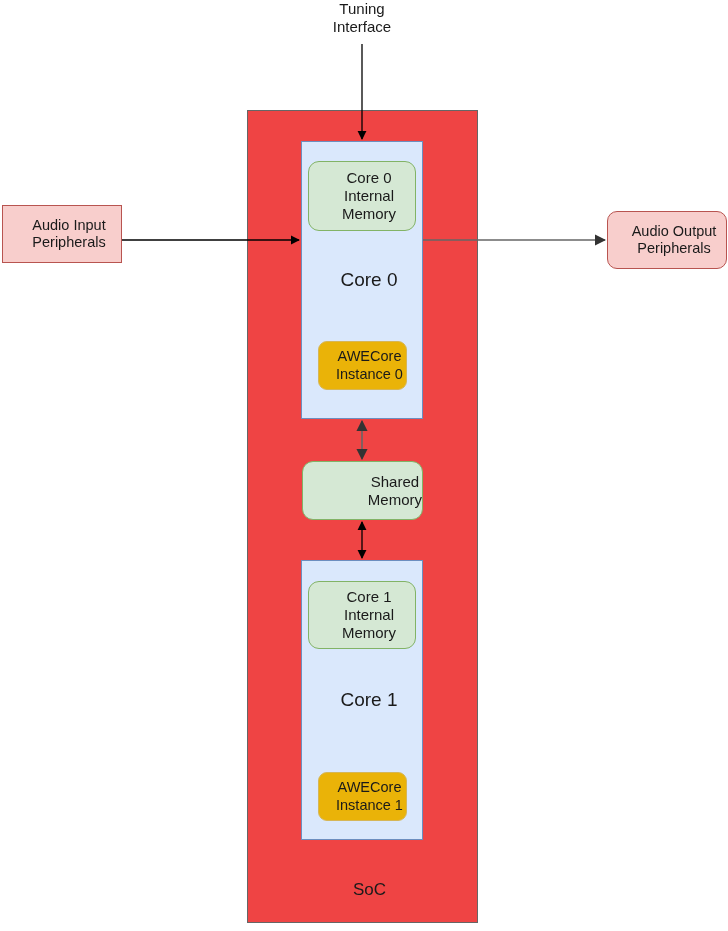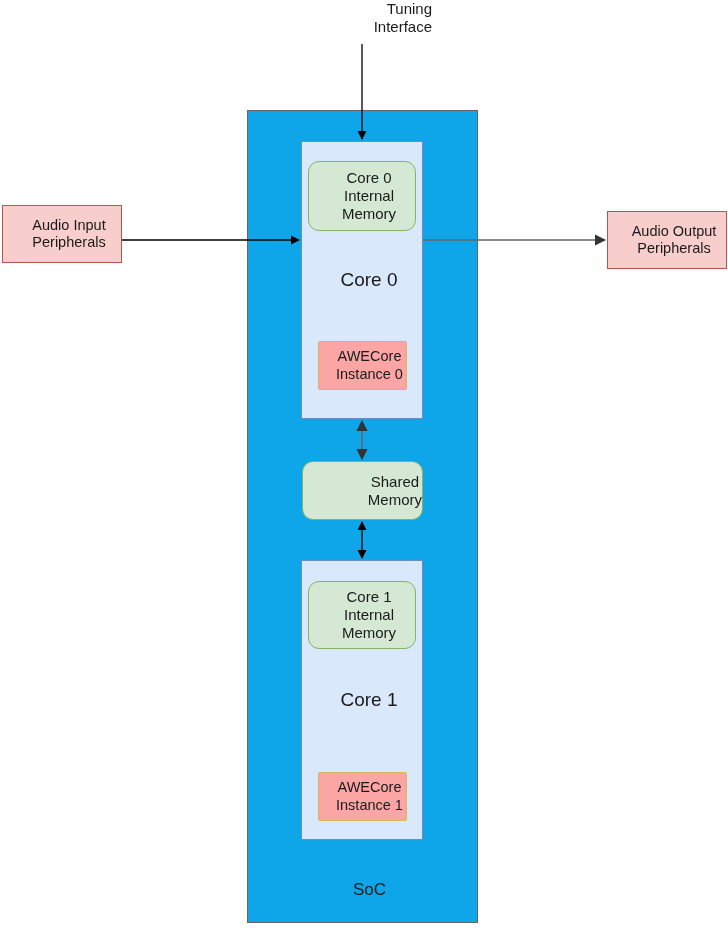--- a/index.html
+++ b/index.html
@@ -33,21 +33,21 @@
     display: block;
     white-space: pre-line;
   }
 
   
   #soc-container {
     left: 247px;
     top: 110px;
     width: 231px;
     height: 813px;
-    background: #0ea5e9;
+    background: #ef4444;
     border: 1px solid #666666;
     align-items: flex-end;
     justify-content: center;
     padding-bottom: 22px;
     font-size: 17px;
     color: #1a1a1a;
   }
 
   
   .core-block {
@@ -72,43 +72,43 @@
   #core0-internal-memory { left: 308px; top: 161px; width: 108px; height: 70px; }
   #core1-internal-memory { left: 308px; top: 581px; width: 108px; height: 68px; }
   #shared-memory {
     left: 302px; top: 461px; width: 121px; height: 59px;
     font-size: 15px;
     justify-content: flex-end;
   }
 
   
   .awe-box {
-    background: #fca5a5;
+    background: #eab308;
     border: 1px solid #d6b656;
-    border-radius: 2px;
+    border-radius: 9px;
     font-size: 14.5px;
     color: #1a1a1a;
   }
   #awecore-instance-0 { left: 318px; top: 341px; width: 89px; height: 49px; }
   #awecore-instance-1 { left: 318px; top: 772px; width: 89px; height: 49px; }
 
   
   .periph-box {
     background: #f8cecc;
     border: 1px solid #b85450;
     font-size: 14.5px;
     color: #1a1a1a;
   }
   #audio-input-peripherals { left: 2px; top: 205px; width: 120px; height: 58px; }
-  #audio-output-peripherals { left: 607px; top: 211px; width: 120px; height: 58px; }
+  #audio-output-peripherals { left: 607px; top: 211px; width: 120px; height: 58px; border-radius: 10px; }
 
   
   .free-label {
     position: absolute;
-    text-align: right;
+    text-align: center;
     font-size: 15px;
     line-height: 1.22;
     color: #1a1a1a;
     white-space: pre-line;
   }
   #tuning-interface-label {
     left: 292px;
     top: 0px;
     width: 140px;
   }

